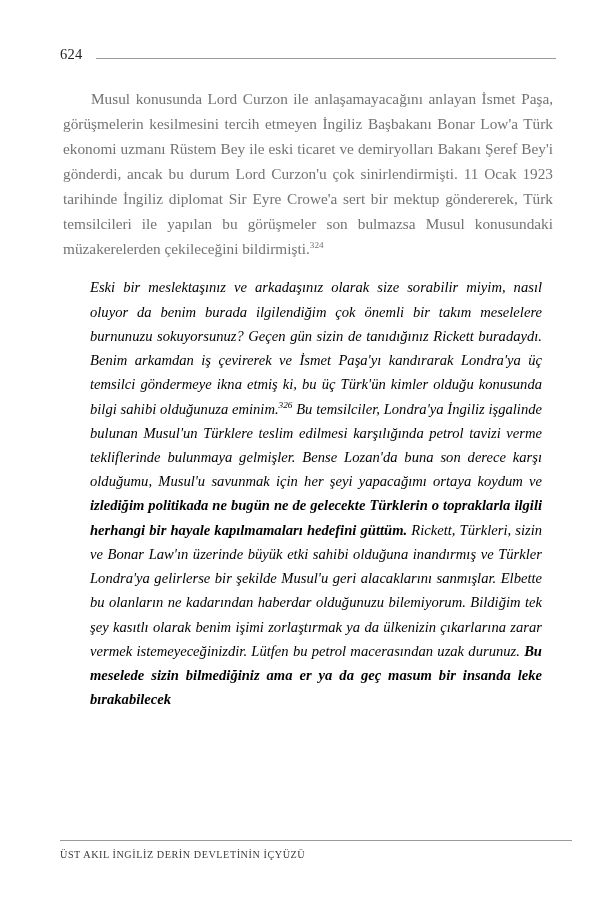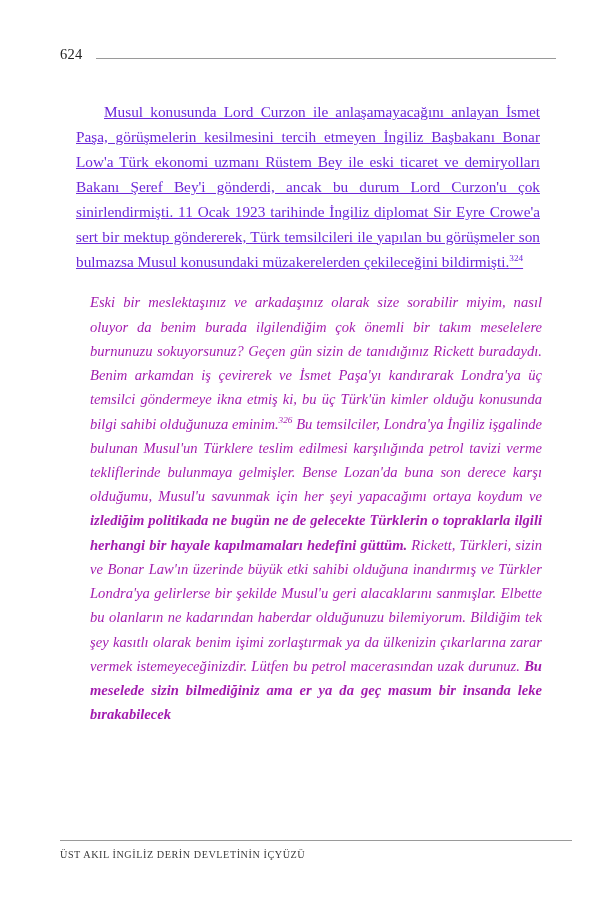--- a/index.html
+++ b/index.html
@@ -49,43 +49,42 @@
 
   
   .content {
     position: absolute;
     top: 84px;
     left: 60px;
     width: 496px;
   }
 
   p.body {
-    margin: 16px;
+    margin: 3px;
     font-size: 15.3px;
     line-height: 1.63;
     text-align: justify;
     text-indent: 28px;
-    color: #6d28d9;
+    color: #737373;
     hyphens: auto;
-    text-decoration: underline;
     -webkit-hyphens: auto;
   }
   p.body + p.body {
     margin-top: 0;
   }
 
   .quote {
     margin: 14px 12px 0 0;
     padding-left: 30px;
     padding-right: 2px;
     font-style: italic;
     font-size: 14.6px;
     line-height: 1.66;
     text-align: justify;
-    color: #a21caf;
+    color: #000000;
     hyphens: auto;
     -webkit-hyphens: auto;
   }
   .quote b, .quote .bold {
     font-weight: bold;
     font-style: italic;
   }
 
   sup {
     font-size: 9.2px;

